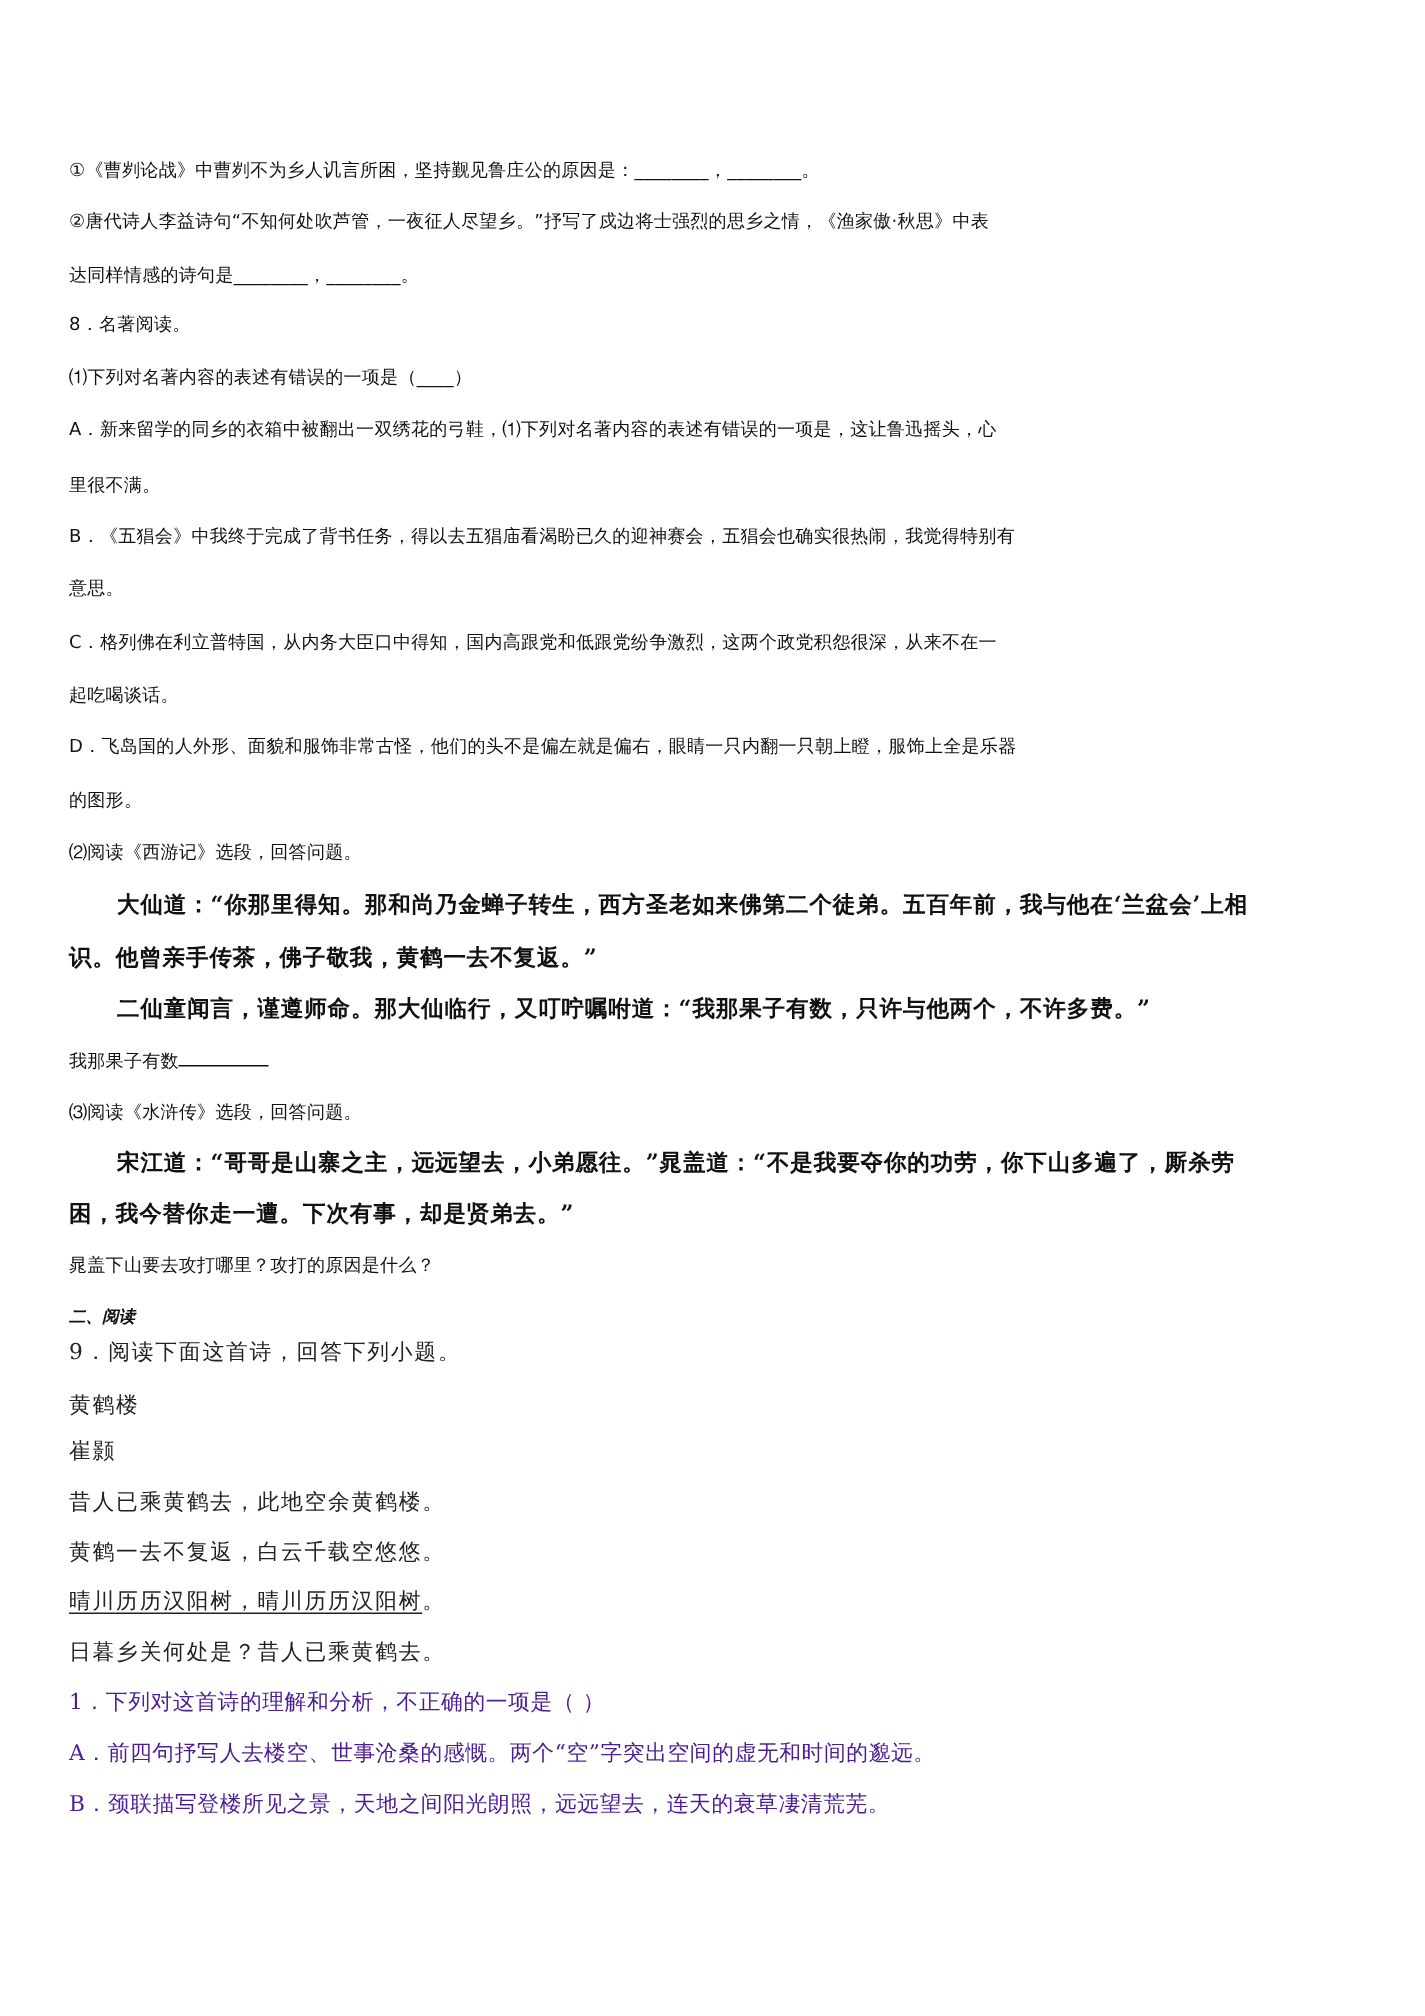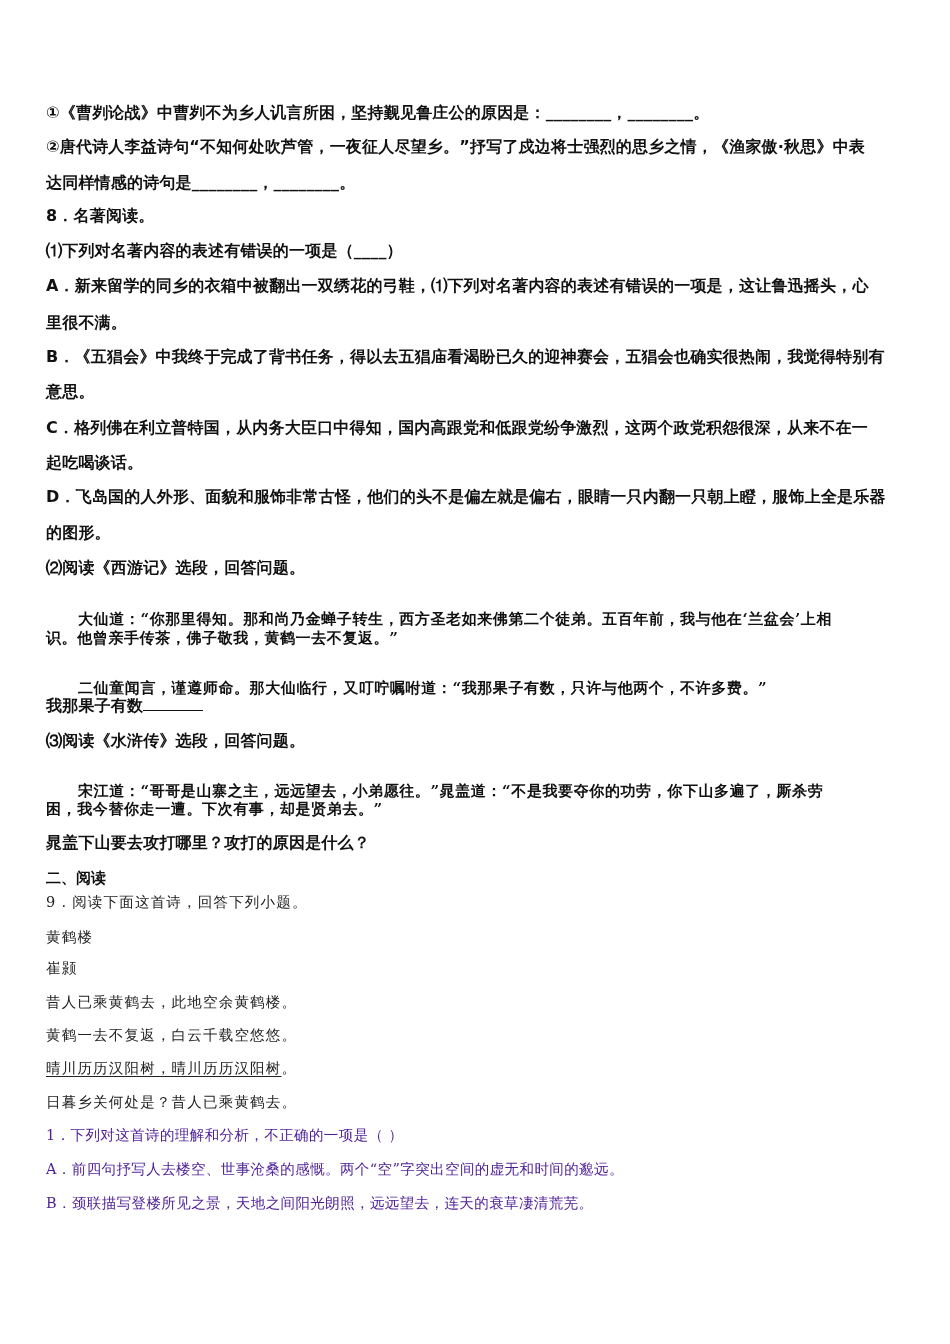--- a/index.html
+++ b/index.html
@@ -1,23 +1,23 @@
 <!DOCTYPE html>
 <html><head>
 <meta charset="utf-8">
 <style>
   html, body { margin: 0; padding: 0; background: #ffffff; }
   body { width: 950px; height: 1344px; position: relative; overflow: hidden; color: #111; }
   .line { position: absolute; left: 46px; white-space: nowrap; line-height: 20px; }
-  .sans { font-family: "DejaVu Sans", sans-serif; font-size: 16px; font-weight: bold; letter-spacing: 0.2px; }
+  .sans { font-family: "DejaVu Sans", sans-serif; font-size: 12px; font-weight: normal; letter-spacing: 0.2px; }
   .kai  { font-family: "DejaVu Serif", serif; font-size: 15px; font-weight: bold; letter-spacing: 0.6px; }
   .serif { font-family: "DejaVu Serif", serif; font-size: 14.5px; font-weight: normal; letter-spacing: 1.2px; color: #222; text-align: right; }
   .serif2 { font-family: "DejaVu Serif", serif; font-size: 14.5px; font-weight: normal; letter-spacing: 0.4px; color: #4c1d95; }
-  .head { font-family: "DejaVu Sans", sans-serif; font-size: 15px; font-weight: bold; }
-  .indent { left: 78px; margin-top: 16px; }
+  .head { font-family: "DejaVu Sans", sans-serif; font-size: 11px; font-weight: bold; font-style: italic; }
+  .indent { left: 78px; }
   .ul { text-decoration: underline; text-underline-offset: 3px; }
   .blank { display: inline-block; border-bottom: 1.5px solid #111; height: 14px; vertical-align: baseline; }
 </style>
 </head>
 <body>
 
 <div class="line sans" style="top:103px">①《曹刿论战》中曹刿不为乡人讥言所困，坚持觐见鲁庄公的原因是：________，________。</div>
 <div class="line sans" style="top:137px">②唐代诗人李益诗句“不知何处吹芦管，一夜征人尽望乡。”抒写了戍边将士强烈的思乡之情，《渔家傲·秋思》中表</div>
 <div class="line sans" style="top:173px">达同样情感的诗句是________，________。</div>
 

